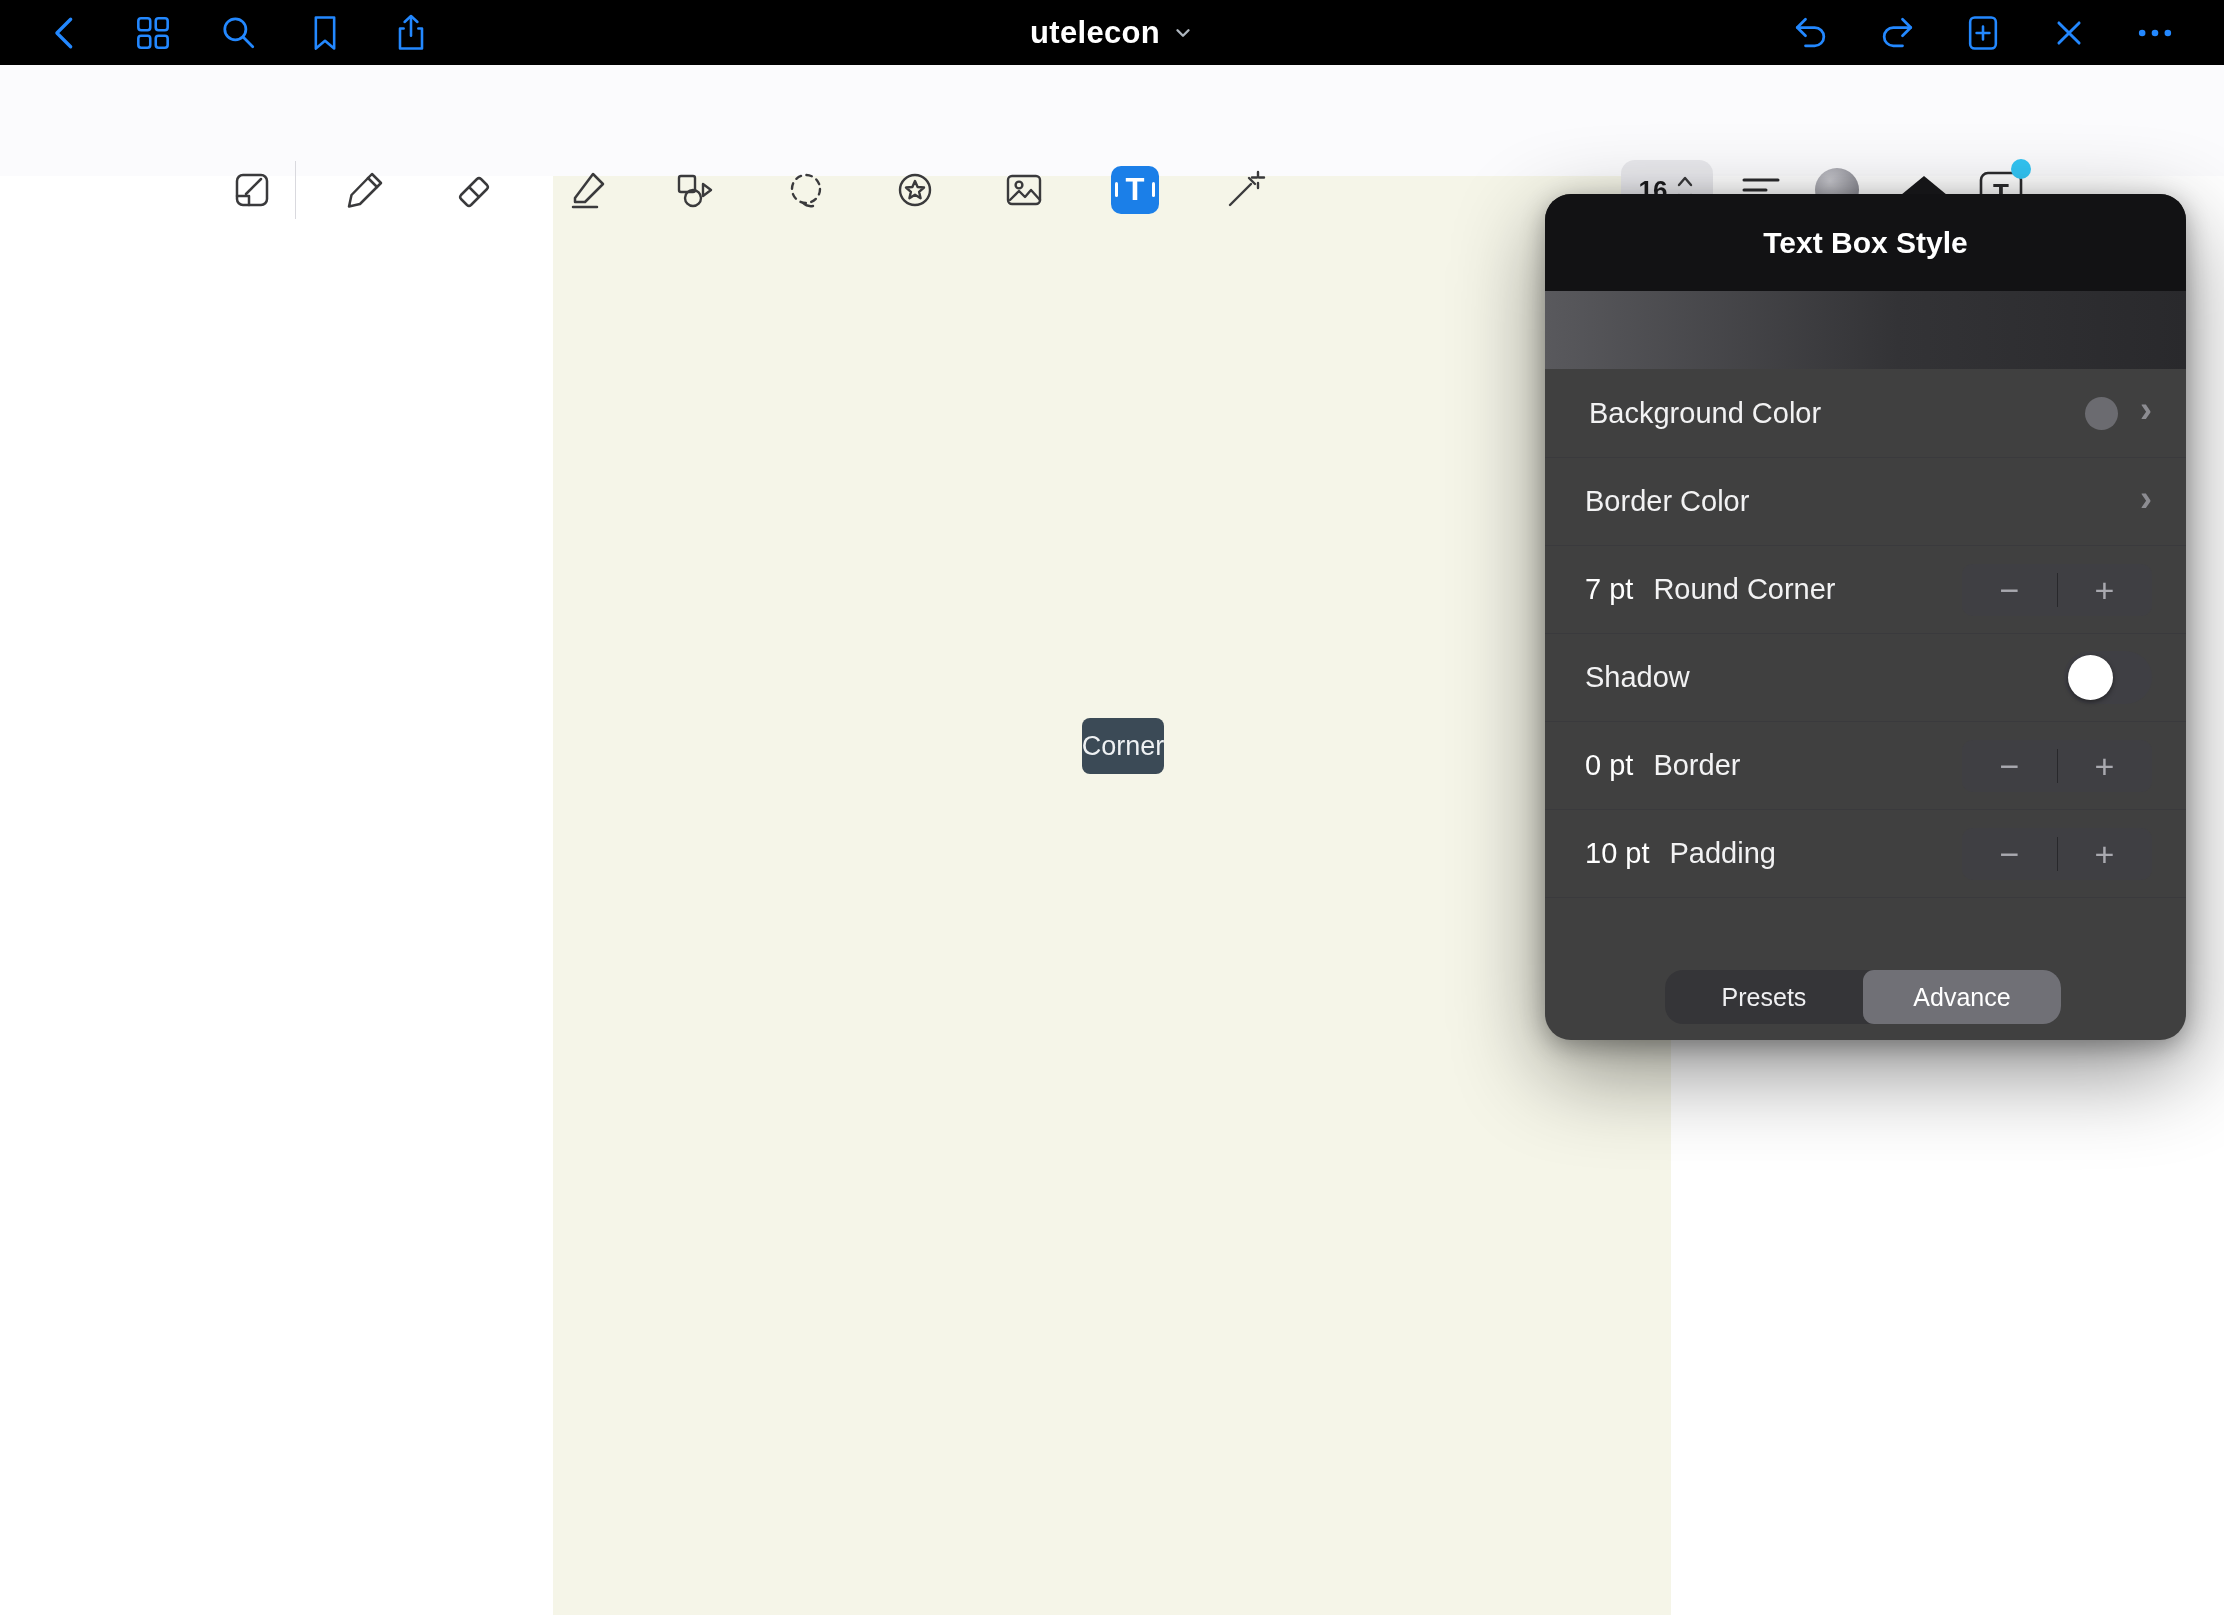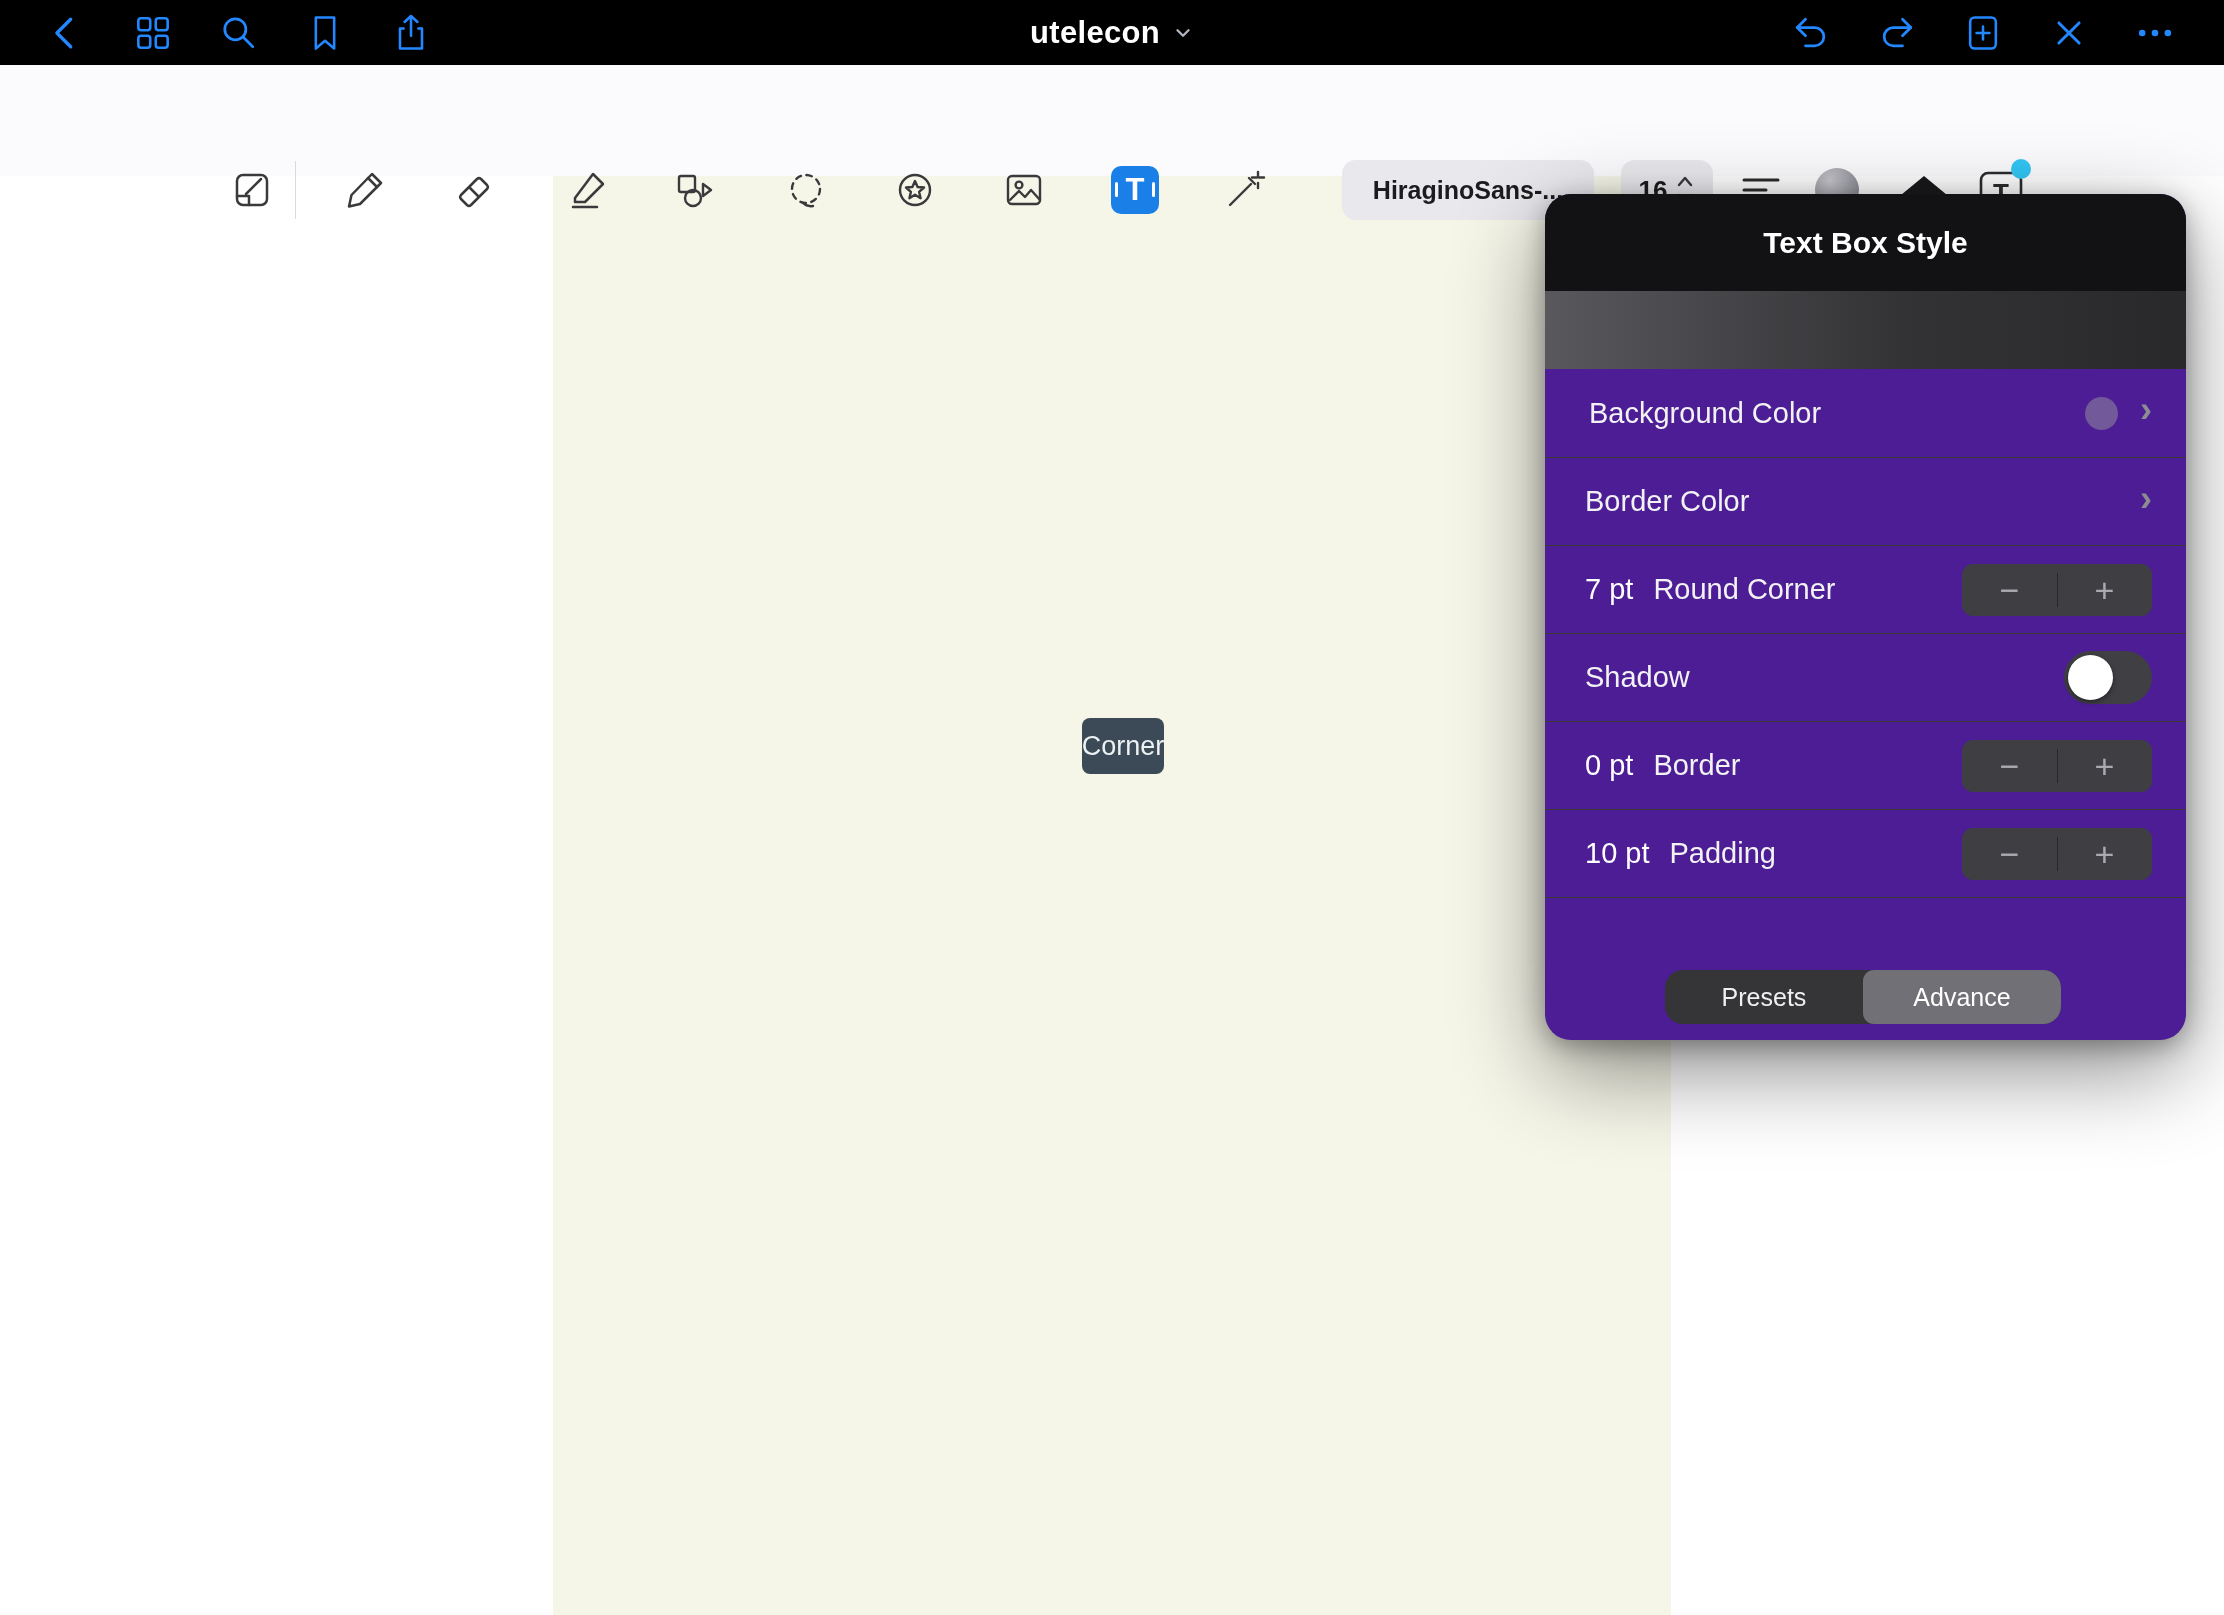--- a/index.html
+++ b/index.html
@@ -32,21 +32,21 @@
   .align-icon { position:absolute; left:1738px; top:103px; width:46px; height:44px; }
   .color-dot { position:absolute; left:1815px; top:103px; width:44px; height:44px; border-radius:50%; background:radial-gradient(circle at 34% 30%, #c9c9cf, #8e8e96 70%); }
   .tstyle { position:absolute; left:1975px; top:100px; width:52px; height:52px; }
   .tstyle .badge { position:absolute; right:-4px; top:-6px; width:20px; height:20px; border-radius:50%; background:#32c5f4; }
 
   
   .page { position:absolute; left:553px; top:176px; width:1118px; height:1439px; background:#f5f5e8; }
   .textbox { position:absolute; left:1082px; top:718px; width:82px; height:56px; background:#3b4a56; border-radius:8px; display:flex; align-items:center; justify-content:center; color:#eef1f3; font-size:27px; }
 
   
-  .popup { position:absolute; left:1545px; top:194px; width:641px; height:846px; background:#4c1d95; border-radius:26px; box-shadow:0 30px 90px rgba(0,0,0,.45), 0 6px 24px rgba(0,0,0,.3); z-index:25; }
+  .popup { position:absolute; left:1545px; top:194px; width:641px; height:846px; background:#404040; border-radius:26px; box-shadow:0 30px 90px rgba(0,0,0,.45), 0 6px 24px rgba(0,0,0,.3); z-index:25; }
   .popup-arrow { position:absolute; left:356px; top:-18px; width:0; height:0; border-left:23px solid transparent; border-right:23px solid transparent; border-bottom:19px solid #151517; }
   .popup-header { position:absolute; left:0; top:0; width:641px; height:97px; background:#121214; border-radius:26px 26px 0 0; display:flex; align-items:center; justify-content:center; }
   .popup-title { color:#ffffff; font-size:30px; font-weight:700; }
   .popup-preview { position:absolute; left:0; top:97px; width:641px; height:78px; background:linear-gradient(to right, #59595d 0%, #333336 55%, #29292c 100%); }
   .rows { position:absolute; left:0; top:175px; width:641px; border-bottom:1px solid #3a3a3d; }
   .row { height:88px; display:flex; align-items:center; padding:0 34px 0 40px; border-top:1px solid #3a3a3d; }
   .row:first-child { border-top:none;padding-left:44px; }
   .row .val { color:#ffffff; font-size:29px; margin-right:20px; }
   .row .lbl { color:#f2f2f3; font-size:29px; }
   .row .spacer { flex:1; }
@@ -201,23 +201,20 @@
       <span class="tick r"></span>
     </div>
     <div class="tool" style="left:1221px">
       <svg viewBox="0 0 48 48" fill="none" stroke="#3a3a3c" stroke-width="2.4" stroke-linecap="round" stroke-linejoin="round">
           <path d="M9 39 L30 18"></path>
           <path d="M28 12 l6 6"></path>
           <path d="M37 6 v5 M37 17 v5 M31 11.5 h5 M43 11.5 h-5"></path>
         </svg>
     </div>
 
-    <div class="font-pill">
-      <span>HiraginoSans-...</span>
-    </div>
     <div class="size-pill">
       <span>16</span>
       <svg viewBox="0 0 20 34" fill="none" stroke="#3a3a3c" stroke-width="2.4" stroke-linecap="round" stroke-linejoin="round">
           <path d="M4 12 L10 5 L16 12"></path>
           <path d="M4 22 L10 29 L16 22"></path>
         </svg>
     </div>
     <div class="align-icon">
       <svg viewBox="0 0 46 44" fill="none" stroke="#2c2c2e" stroke-width="3" stroke-linecap="round">
           <path d="M6 12 h34"></path>

